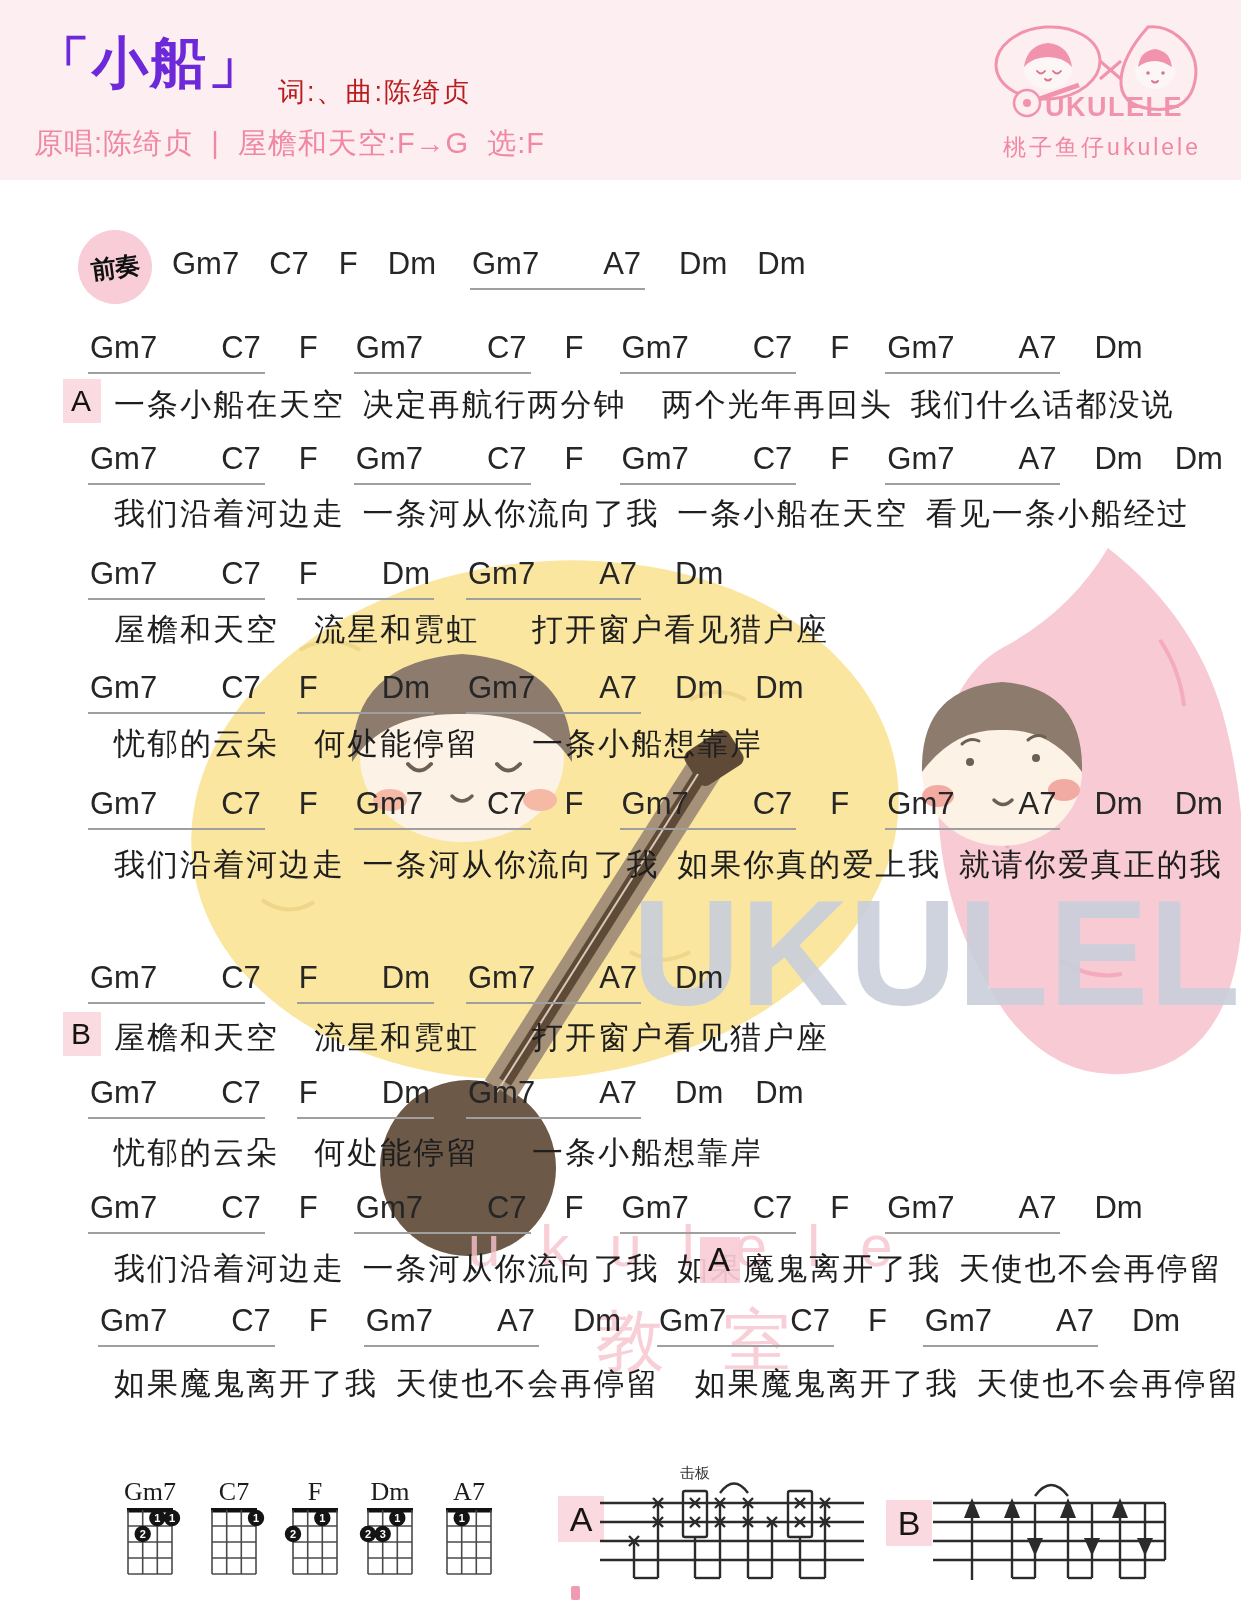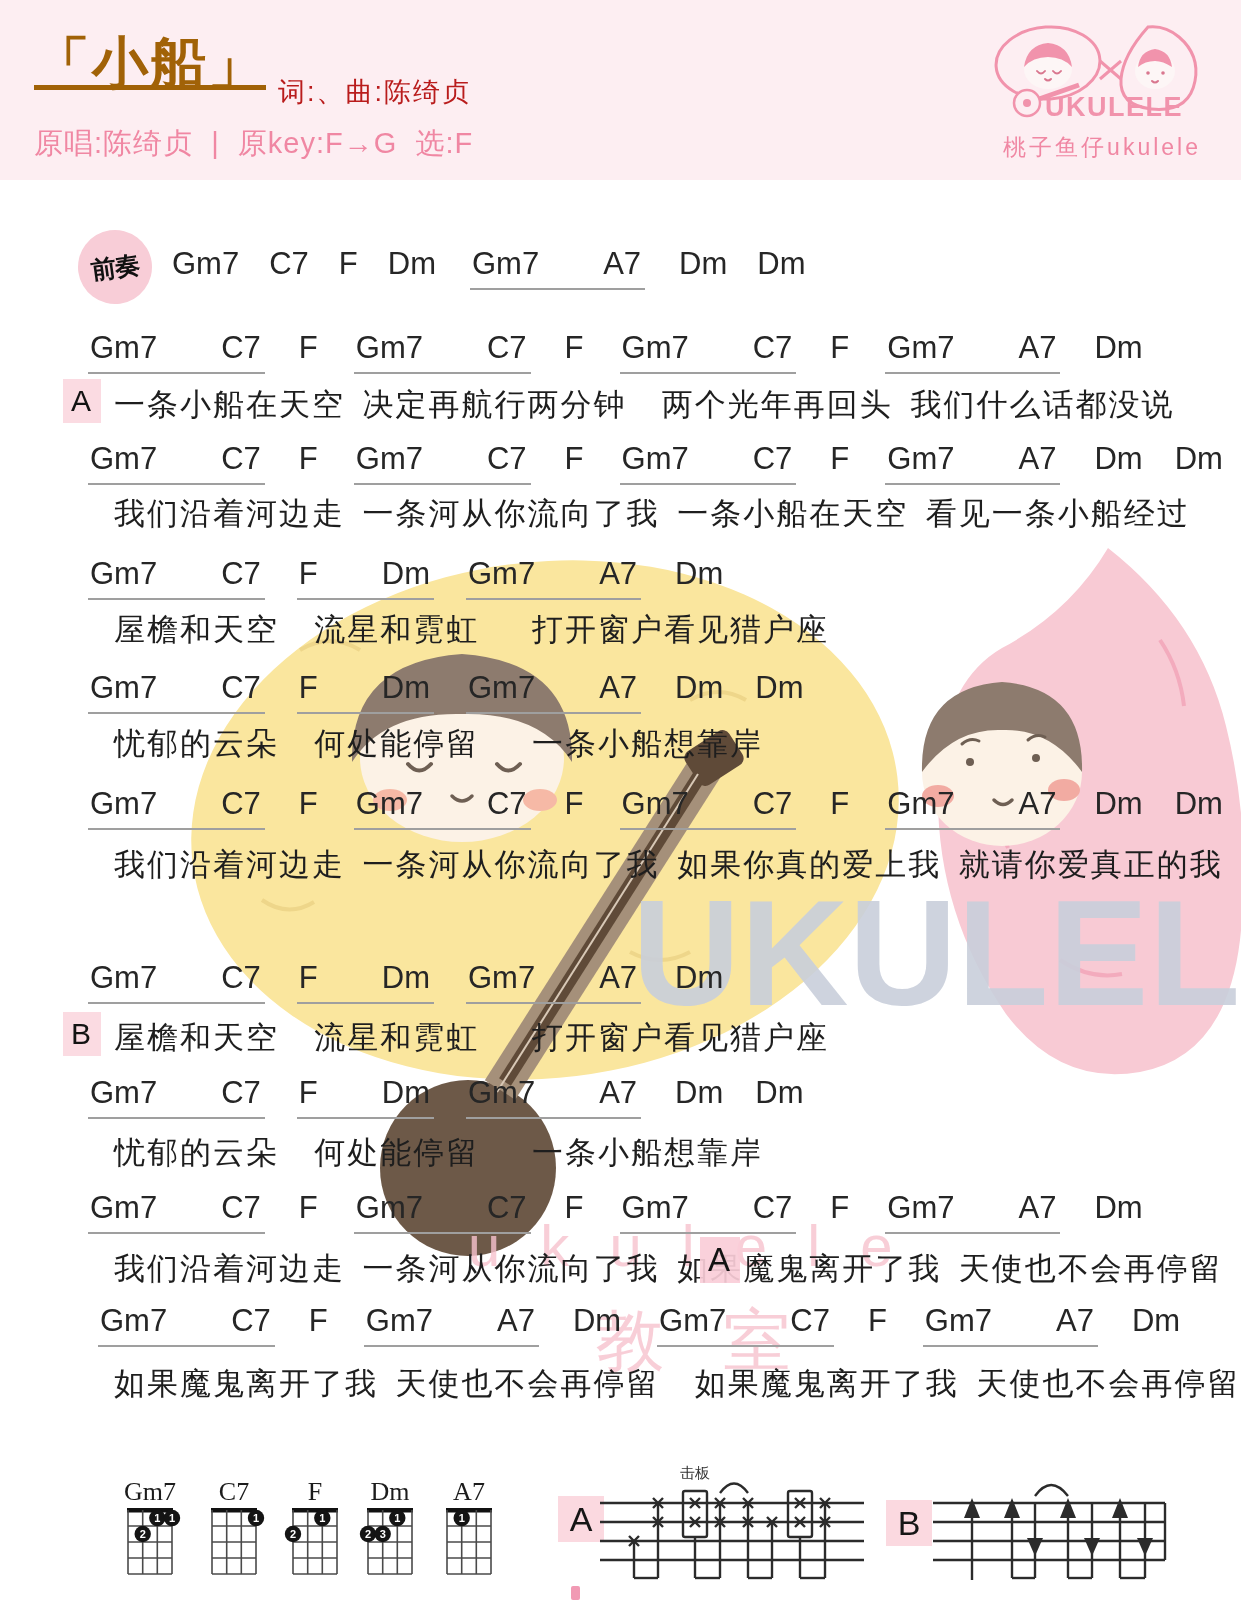--- a/index.html
+++ b/index.html
@@ -1,20 +1,20 @@
 <!DOCTYPE html>
 <html><head>
 <meta charset="utf-8">
 <style>
   html,body{margin:0;padding:0;background:#fff;}
   .page{position:relative;width:1241px;height:1600px;overflow:hidden;background:#ffffff;
         font-family:"Liberation Sans",sans-serif;}
   
   .header{position:absolute;left:0;top:0;width:1241px;height:180px;background:#fdeef2;z-index:3;}
-  .title{position:absolute;left:34px;top:26px;font-size:56px;font-weight:bold;color:#a16207;letter-spacing:2px;text-decoration:underline;}
+  .title{position:absolute;left:34px;top:26px;font-size:56px;font-weight:bold;color:#6d28d9;letter-spacing:2px;}
   .credits{position:absolute;left:278px;top:74px;font-size:27px;color:#b91c1c;letter-spacing:2px;}
   .meta{position:absolute;left:34px;top:124px;font-size:29px;color:#f087a3;letter-spacing:1px;white-space:pre;}
   .logo{position:absolute;right:28px;top:20px;width:220px;height:102px;}
   .logo-caption{position:absolute;right:40px;top:132px;font-size:23px;color:#f087a3;letter-spacing:3px;}
   
   .wm{position:absolute;z-index:0;pointer-events:none;}
   .wm-top{left:292px;top:282px;font-size:46px;letter-spacing:16px;color:#f6c0cd;opacity:.85;white-space:nowrap;}
   .wm-illu{left:0;top:0;width:1241px;height:1600px;}
   .wm-p1{left:445px;top:1078px;font-size:72px;letter-spacing:24px;color:#f7c2ce;opacity:.8;white-space:pre;}
   .wm-p2{left:468px;top:1212px;font-size:58px;letter-spacing:12px;color:#f7c2ce;opacity:.8;white-space:pre;}
@@ -100,21 +100,21 @@
     <text x="632" y="1005" font-size="150" font-weight="bold" fill="#c9cfdb" opacity="0.9">UKULELE</text>
   </svg>
 
   <div class="wm wm-p2">u k u l e l e</div>
   <div class="wm wm-p3">教 室</div>
   <div class="pink-tick"></div>
 
   <div class="header">
     <div class="title">「小船」</div>
     <div class="credits">词:、曲:陈绮贞</div>
-    <div class="meta">原唱:陈绮贞  |  原key:F→G  选:F</div>
+    <div class="meta">原唱:陈绮贞  |  屋檐和天空:F→G  选:F</div>
     <svg class="logo" viewBox="0 0 220 100" aria-hidden="true">
       <g>
         <ellipse cx="55" cy="42" rx="52" ry="36" fill="#fdeef2" stroke="#f193ac" stroke-width="3" transform="rotate(-4 55 42)"></ellipse>
         <ellipse cx="55" cy="48" rx="24" ry="20" fill="#fdf6f6"></ellipse>
         <path d="M31 46 Q34 24 55 22 Q76 24 79 46 Q70 36 55 36 Q40 36 31 46 Z" fill="#f193ac"></path>
         <path d="M44 50 q4 5 8 0" stroke="#d9778f" stroke-width="2" fill="none" stroke-linecap="round"></path>
         <path d="M60 50 q4 5 8 0" stroke="#d9778f" stroke-width="2" fill="none" stroke-linecap="round"></path>
         <path d="M52 58 q3 3 6 0" stroke="#d9778f" stroke-width="2" fill="none" stroke-linecap="round"></path>
       </g>
       <g stroke="#f193ac" stroke-width="3">

